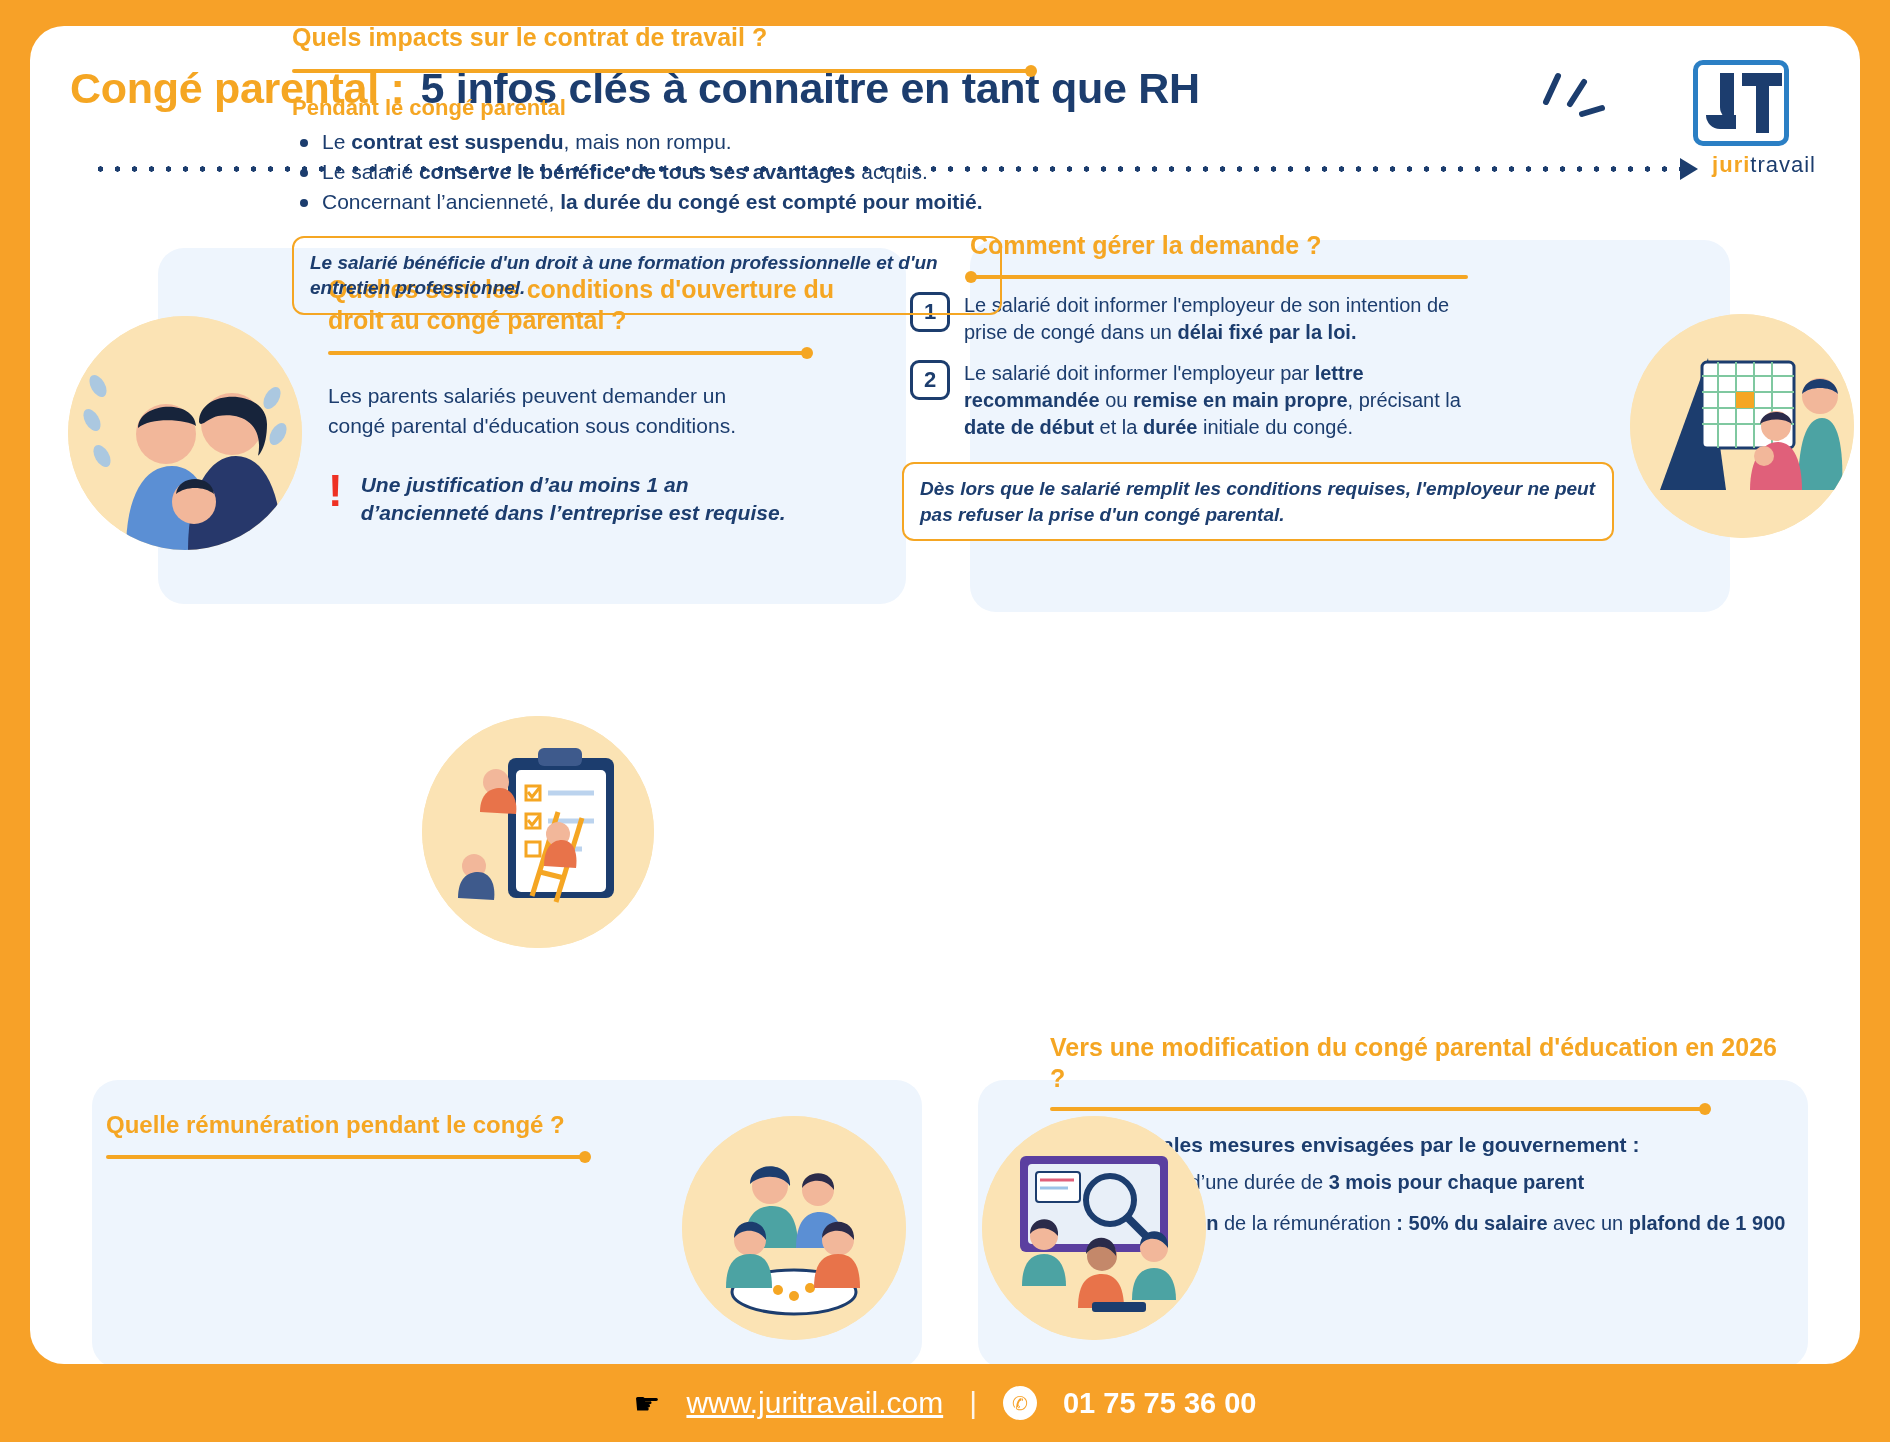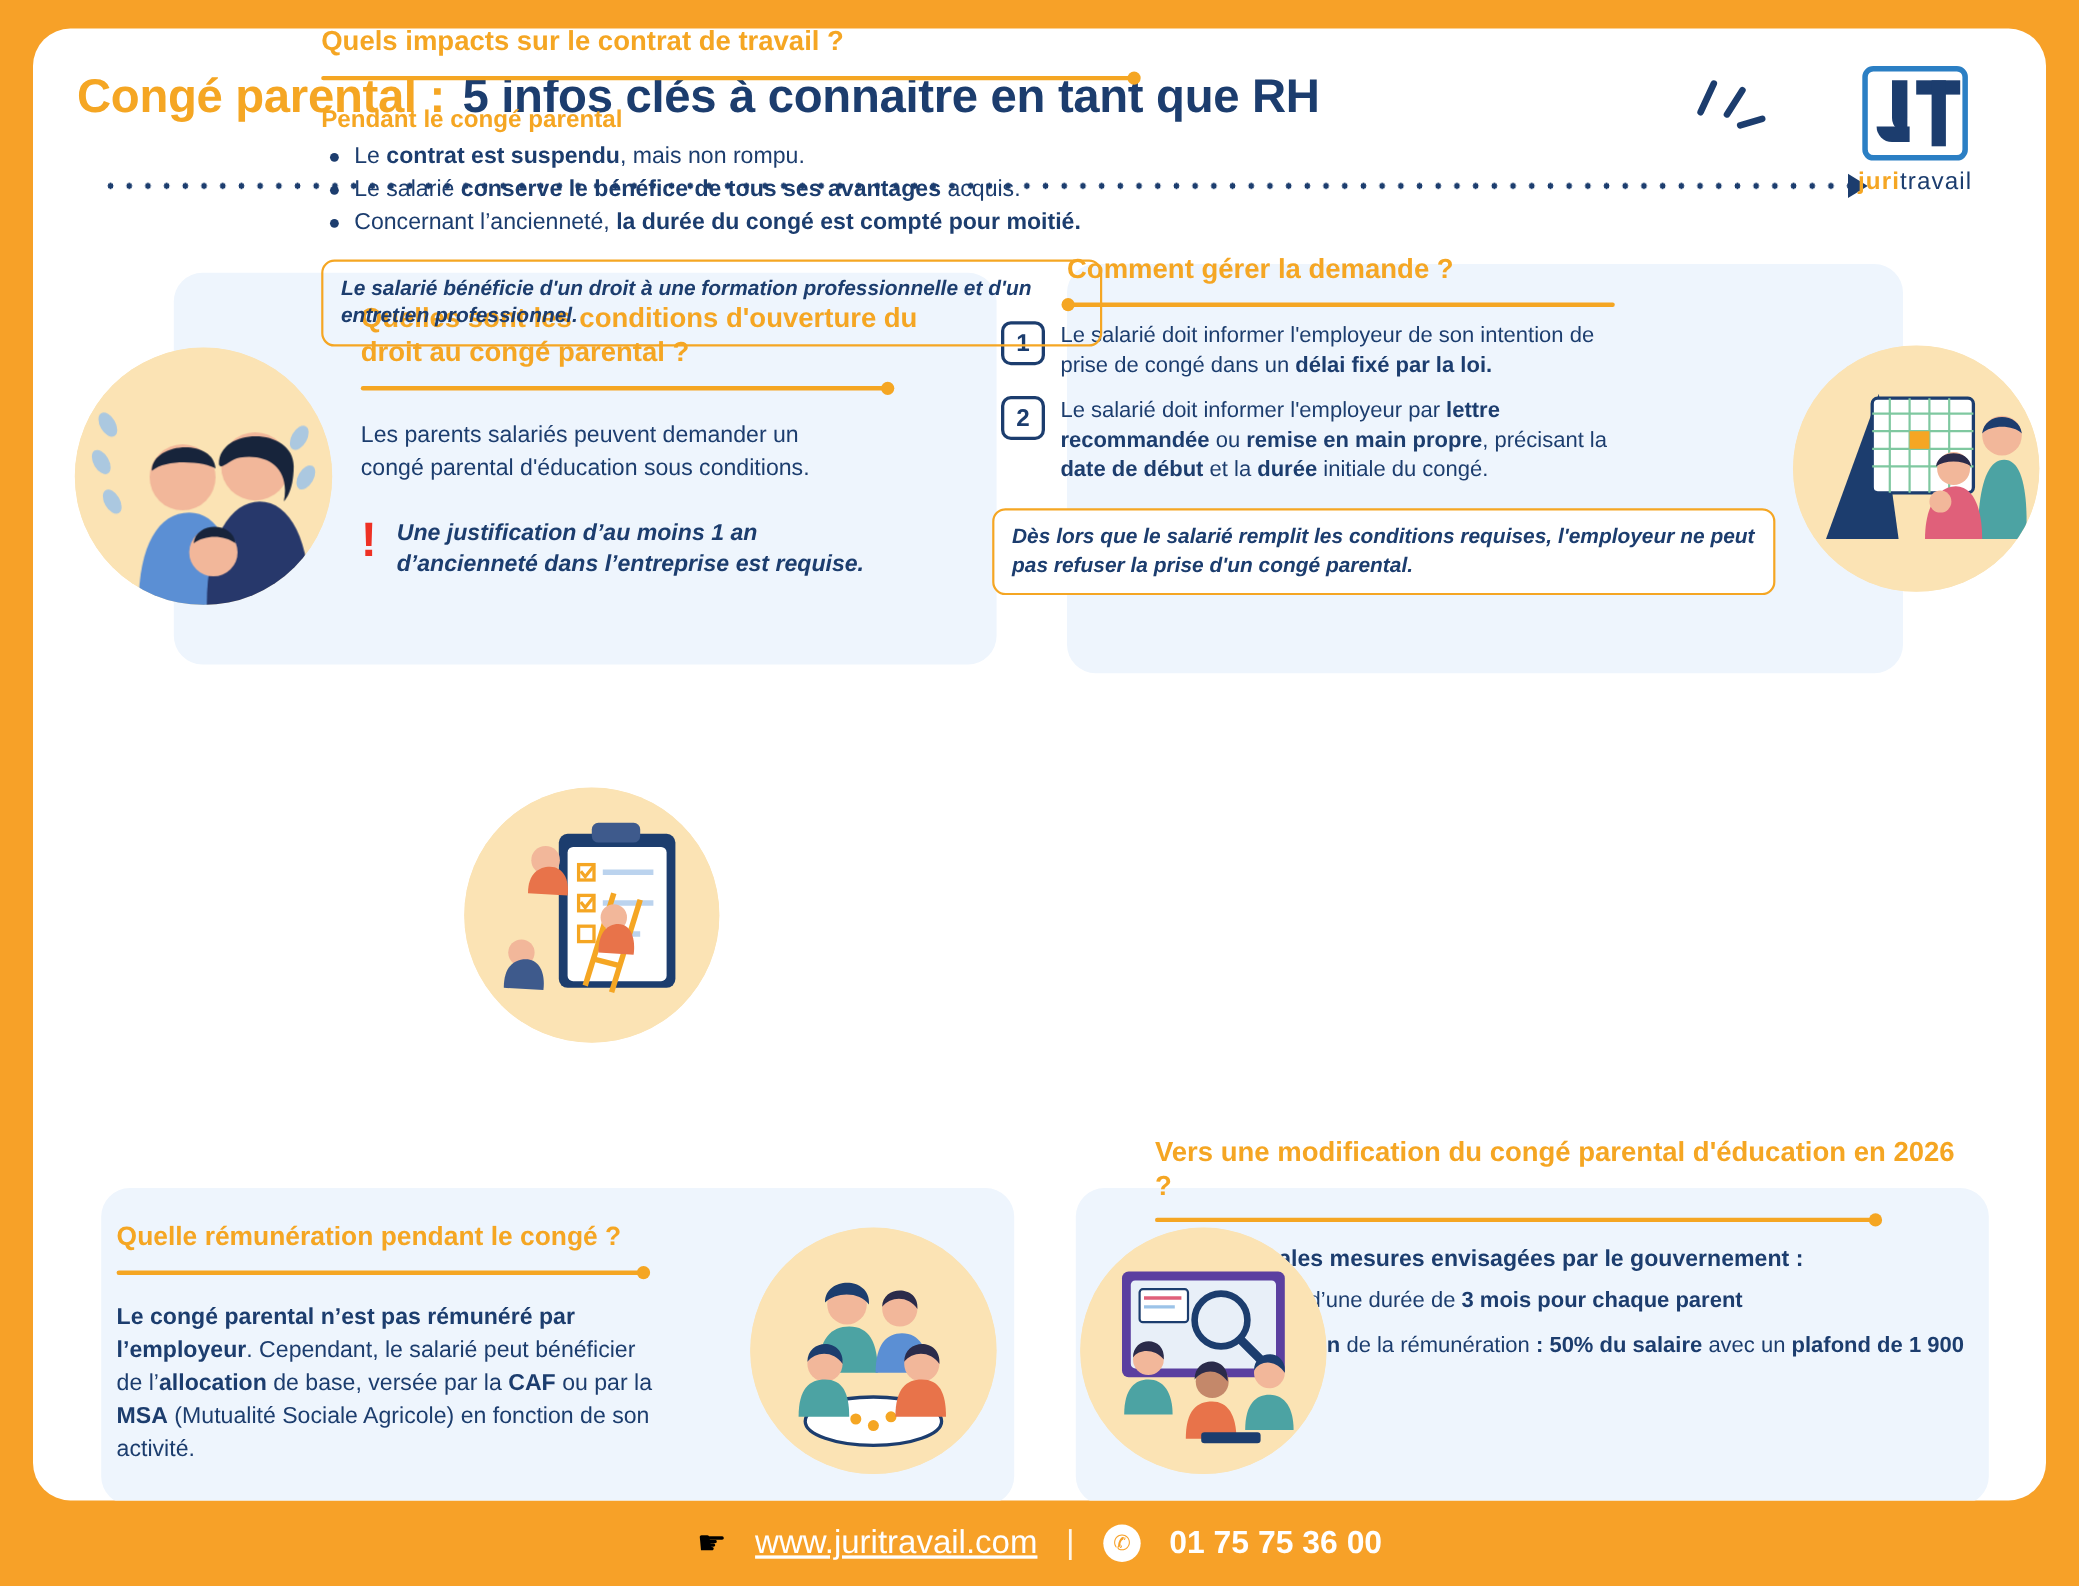--- a/index.html
+++ b/index.html
@@ -118,20 +118,21 @@
   .logo-t:after {
     content: "";
     position: absolute;
     left: 14px; top: 0; width: 13px; height: 60px;
     background: #1C3D6E;
   }
   .logo-text {
     margin-top: 6px;
     font-size: 22px;
     letter-spacing: 1px;
+    text-align: right;
   }
   .logo-text .a { color: #F5A623; font-weight: bold; }
   .logo-text .b { color: #1C3D6E; }
 
   
   .card {
     position: absolute;
     background: #EEF5FD;
     border-radius: 26px;
   }
@@ -440,21 +441,20 @@
           <circle cx="136" cy="118" r="12" fill="#F2B79A"></circle>
           <path d="M122 150 C122 132 130 124 140 124 C152 124 156 138 154 152 Z" fill="#E8734A"></path>
         </g>
       </svg>
     </div>
 
     <div class="card" id="sec4">
       <div style="position:absolute; left:14px; top:30px; width:560px;">
         <div class="sec-title">Quelle rémunération pendant le congé ?</div>
         <div class="rule dot-right" style="width:480px; margin-top:16px;"></div>
-        <div class="body-text" style="margin-top:24px; width:500px;"><b>Le congé parental n’est pas rémunéré par l’employeur</b>. Cependant, le salarié peut bénéficier de l’<b>allocation</b> de base, versée par la <b>CAF</b> ou par la <b>MSA</b> (Mutualité Sociale Agricole) en fonction de son activité.</div>
       </div>
     </div>
     <div class="circle" id="sec4-circle">
       <svg width="224" height="224" viewBox="0 0 224 224">
         <circle cx="112" cy="112" r="112" fill="#FBE3B4"></circle>
         <ellipse cx="112" cy="176" rx="62" ry="22" fill="#ffffff" stroke="#1C3D6E" stroke-width="3"></ellipse>
         <g fill="#F5A623">
           <circle cx="96" cy="174" r="5"></circle>
             <circle cx="112" cy="180" r="5"></circle>
             <circle cx="128" cy="172" r="5"></circle>

